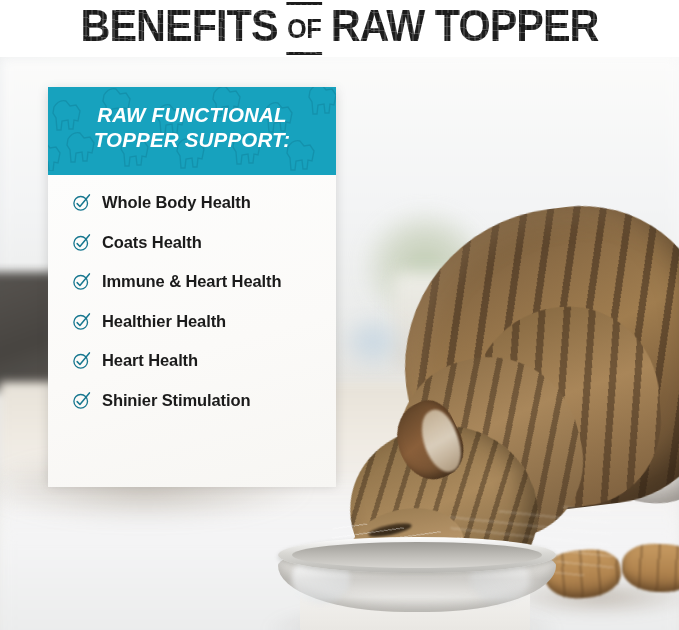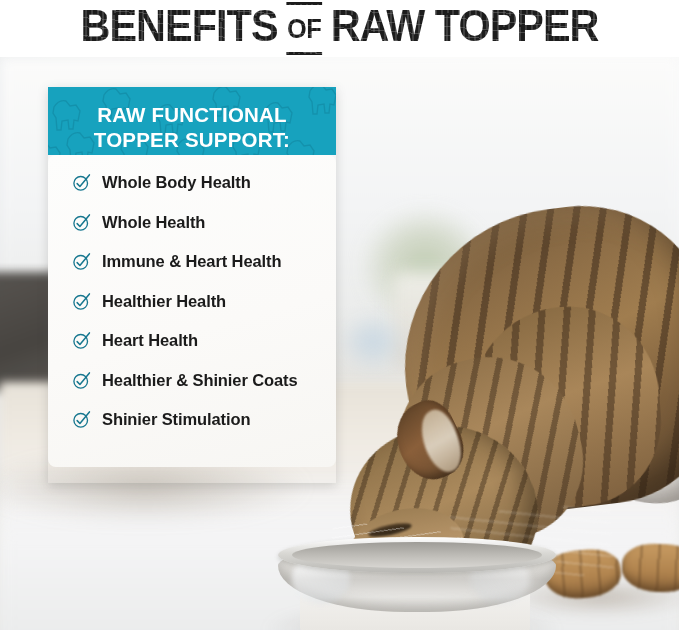--- a/index.html
+++ b/index.html
@@ -200,35 +200,35 @@
     background:linear-gradient(180deg,#9e9c97 0%, #c3c1bc 60%, #d8d6d2 100%);
     filter:blur(.7px);
   }
 
   
   .card{
     position:absolute;left:48px;top:87px;width:288px;height:396px;
     box-shadow:0 3px 10px rgba(80,80,80,.22);
   }
   .card-head{
-    position:relative;width:288px;height:68px;background:#17a2be;overflow:hidden;
+    position:relative;width:288px;height:88px;background:#17a2be;overflow:hidden;font-style:italic;
   }
   .card-head svg.pattern{position:absolute;left:0;top:0;width:288px;height:84px;opacity:.30;}
   .card-head-text{
     position:relative;z-index:2;color:#ffffff;
     font-family:"Liberation Sans", sans-serif;
     font-weight:bold;font-size:20.5px;line-height:25px;
     letter-spacing:.2px;text-align:center;
     padding-top:15px;
   }
   .card-head-text .l2{display:block;}
   .card-body{
     width:288px;height:312px;
     background:linear-gradient(165deg,#fdfdfc 0%, #fbfaf8 55%, #f7f6f3 100%);
-    padding-top:8px;box-sizing:border-box;border-radius:8px;
+    padding-top:8px;box-sizing:border-box;
   }
   .blist{list-style:none;margin:0;padding:0;}
   .blist li{
     display:flex;align-items:center;height:39.5px;padding-left:24px;
   }
   .chk{width:19px;height:19px;flex:0 0 19px;margin-right:11px;display:block;}
   .btext{
     font-family:"Liberation Sans", sans-serif;
     font-weight:bold;font-size:16.5px;color:#1b1b1b;letter-spacing:-.1px;
     white-space:nowrap;
@@ -352,21 +352,21 @@
             <circle cx="11" cy="13" r="8.6" fill="none" stroke="#17778f" stroke-width="1.7"></circle>
             <path d="M6.5 13.4 L10 17 L22 2.4" fill="none" stroke="#17778f" stroke-width="1.9" stroke-linecap="round" stroke-linejoin="round"></path>
           </svg>
           <span class="btext">Whole Body Health</span>
         </li>
         <li>
           <svg class="chk" viewBox="0 0 24 24">
             <circle cx="11" cy="13" r="8.6" fill="none" stroke="#17778f" stroke-width="1.7"></circle>
             <path d="M6.5 13.4 L10 17 L22 2.4" fill="none" stroke="#17778f" stroke-width="1.9" stroke-linecap="round" stroke-linejoin="round"></path>
           </svg>
-          <span class="btext">Whole Health</span>
+          <span class="btext">Coats Health</span>
         </li>
         <li>
           <svg class="chk" viewBox="0 0 24 24">
             <circle cx="11" cy="13" r="8.6" fill="none" stroke="#17778f" stroke-width="1.7"></circle>
             <path d="M6.5 13.4 L10 17 L22 2.4" fill="none" stroke="#17778f" stroke-width="1.9" stroke-linecap="round" stroke-linejoin="round"></path>
           </svg>
           <span class="btext">Immune &amp; Heart Health</span>
         </li>
         <li>
           <svg class="chk" viewBox="0 0 24 24">
@@ -374,27 +374,20 @@
             <path d="M6.5 13.4 L10 17 L22 2.4" fill="none" stroke="#17778f" stroke-width="1.9" stroke-linecap="round" stroke-linejoin="round"></path>
           </svg>
           <span class="btext">Healthier Health</span>
         </li>
         <li>
           <svg class="chk" viewBox="0 0 24 24">
             <circle cx="11" cy="13" r="8.6" fill="none" stroke="#17778f" stroke-width="1.7"></circle>
             <path d="M6.5 13.4 L10 17 L22 2.4" fill="none" stroke="#17778f" stroke-width="1.9" stroke-linecap="round" stroke-linejoin="round"></path>
           </svg>
           <span class="btext">Heart Health</span>
-        </li>
-        <li>
-          <svg class="chk" viewBox="0 0 24 24">
-            <circle cx="11" cy="13" r="8.6" fill="none" stroke="#17778f" stroke-width="1.7"></circle>
-            <path d="M6.5 13.4 L10 17 L22 2.4" fill="none" stroke="#17778f" stroke-width="1.9" stroke-linecap="round" stroke-linejoin="round"></path>
-          </svg>
-          <span class="btext">Healthier &amp; Shinier Coats</span>
         </li>
         <li>
           <svg class="chk" viewBox="0 0 24 24">
             <circle cx="11" cy="13" r="8.6" fill="none" stroke="#17778f" stroke-width="1.7"></circle>
             <path d="M6.5 13.4 L10 17 L22 2.4" fill="none" stroke="#17778f" stroke-width="1.9" stroke-linecap="round" stroke-linejoin="round"></path>
           </svg>
           <span class="btext">Shinier Stimulation</span>
         </li>
       </ul>
     </div>

